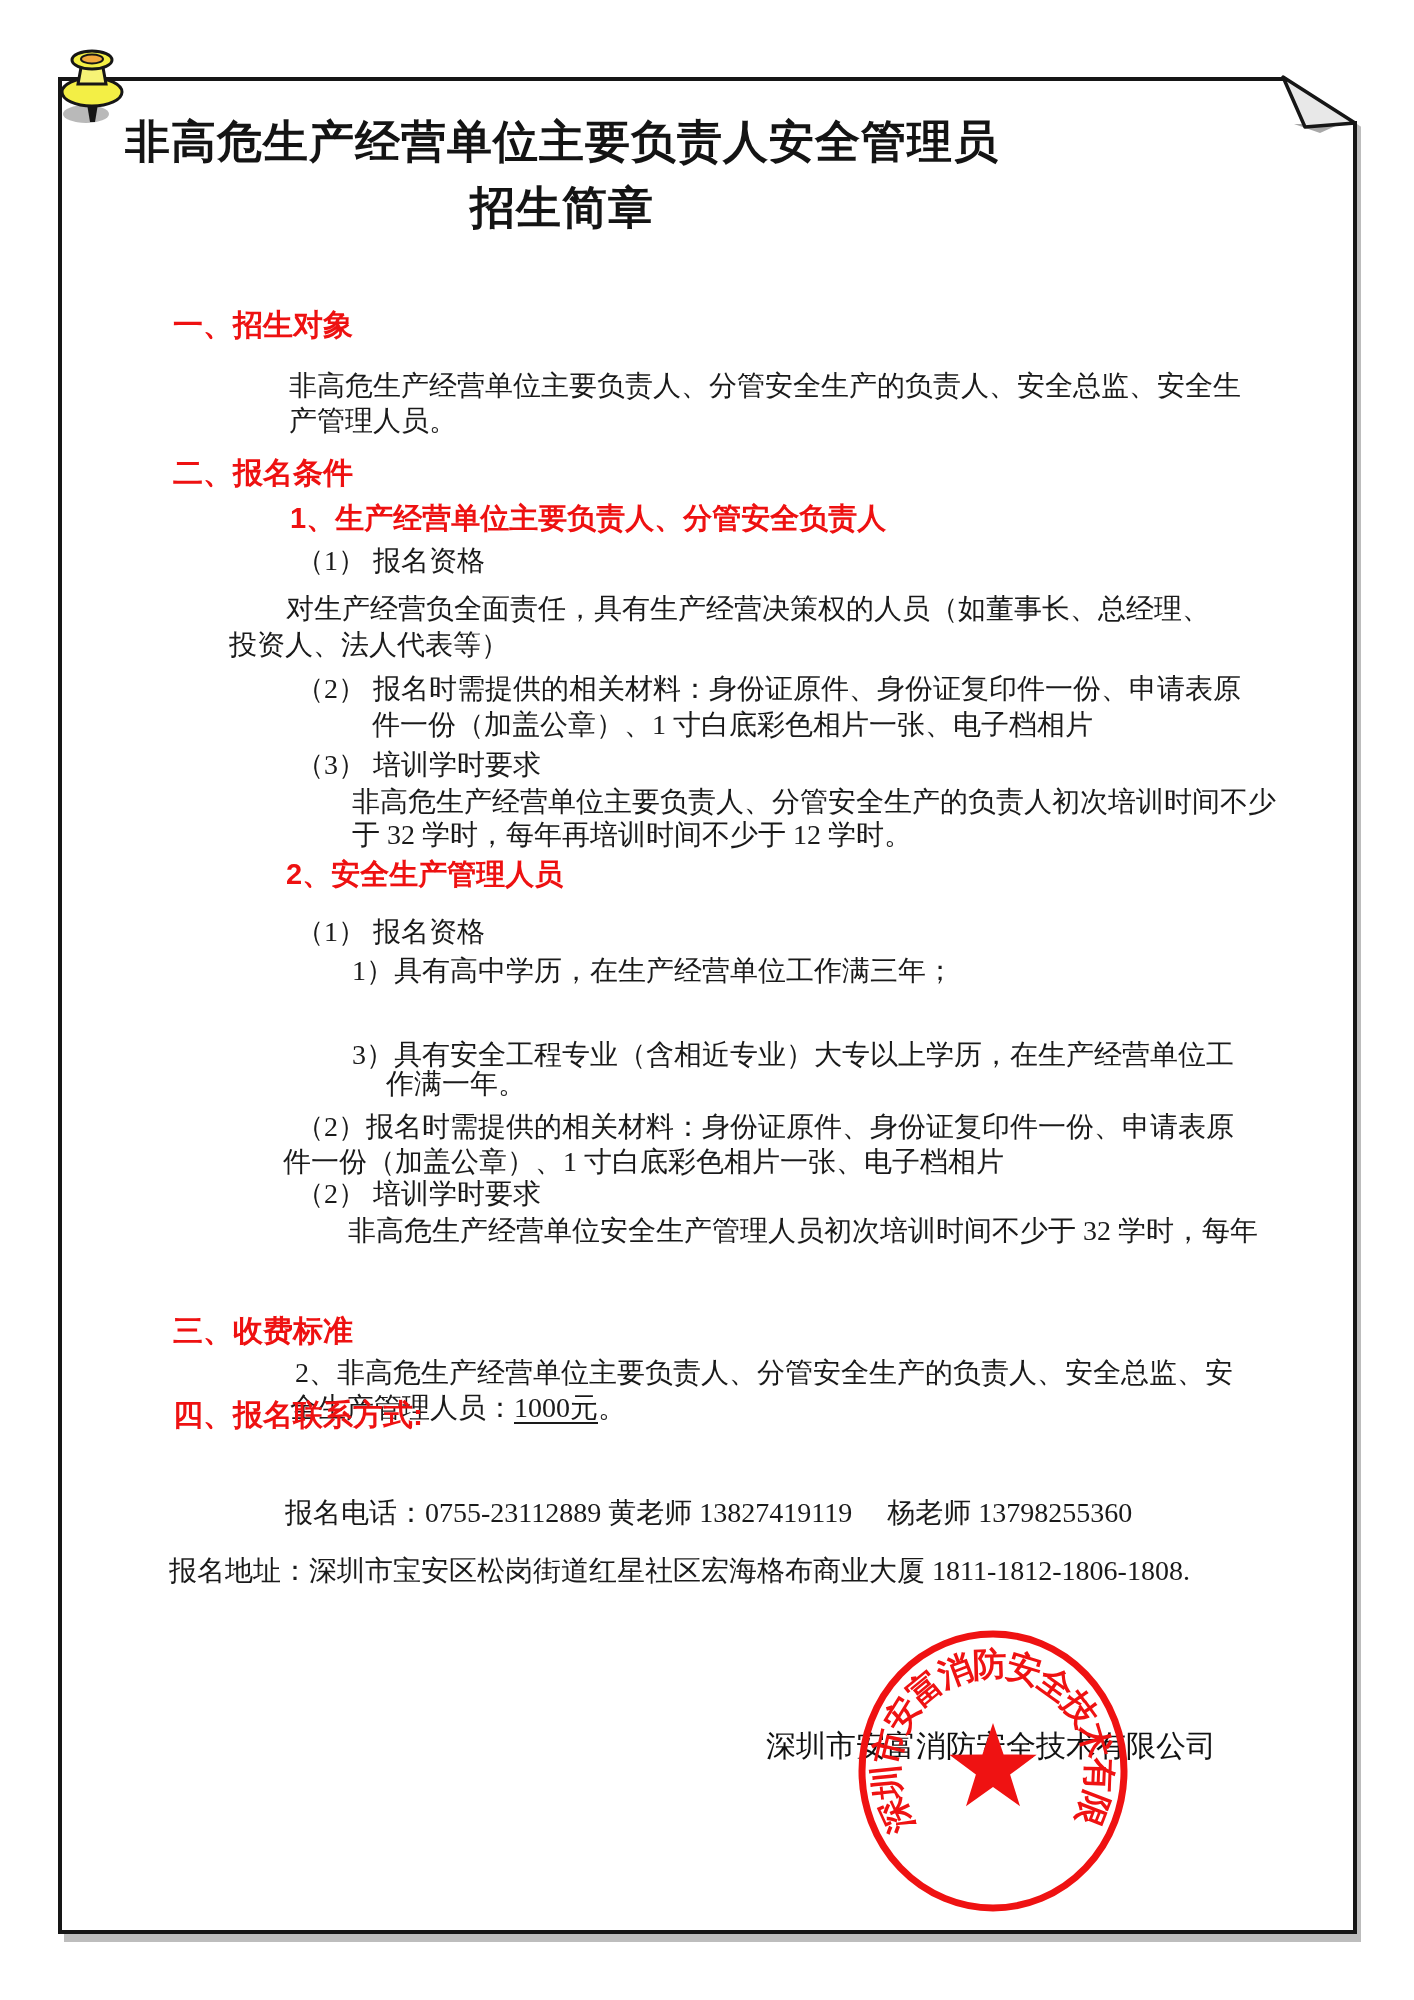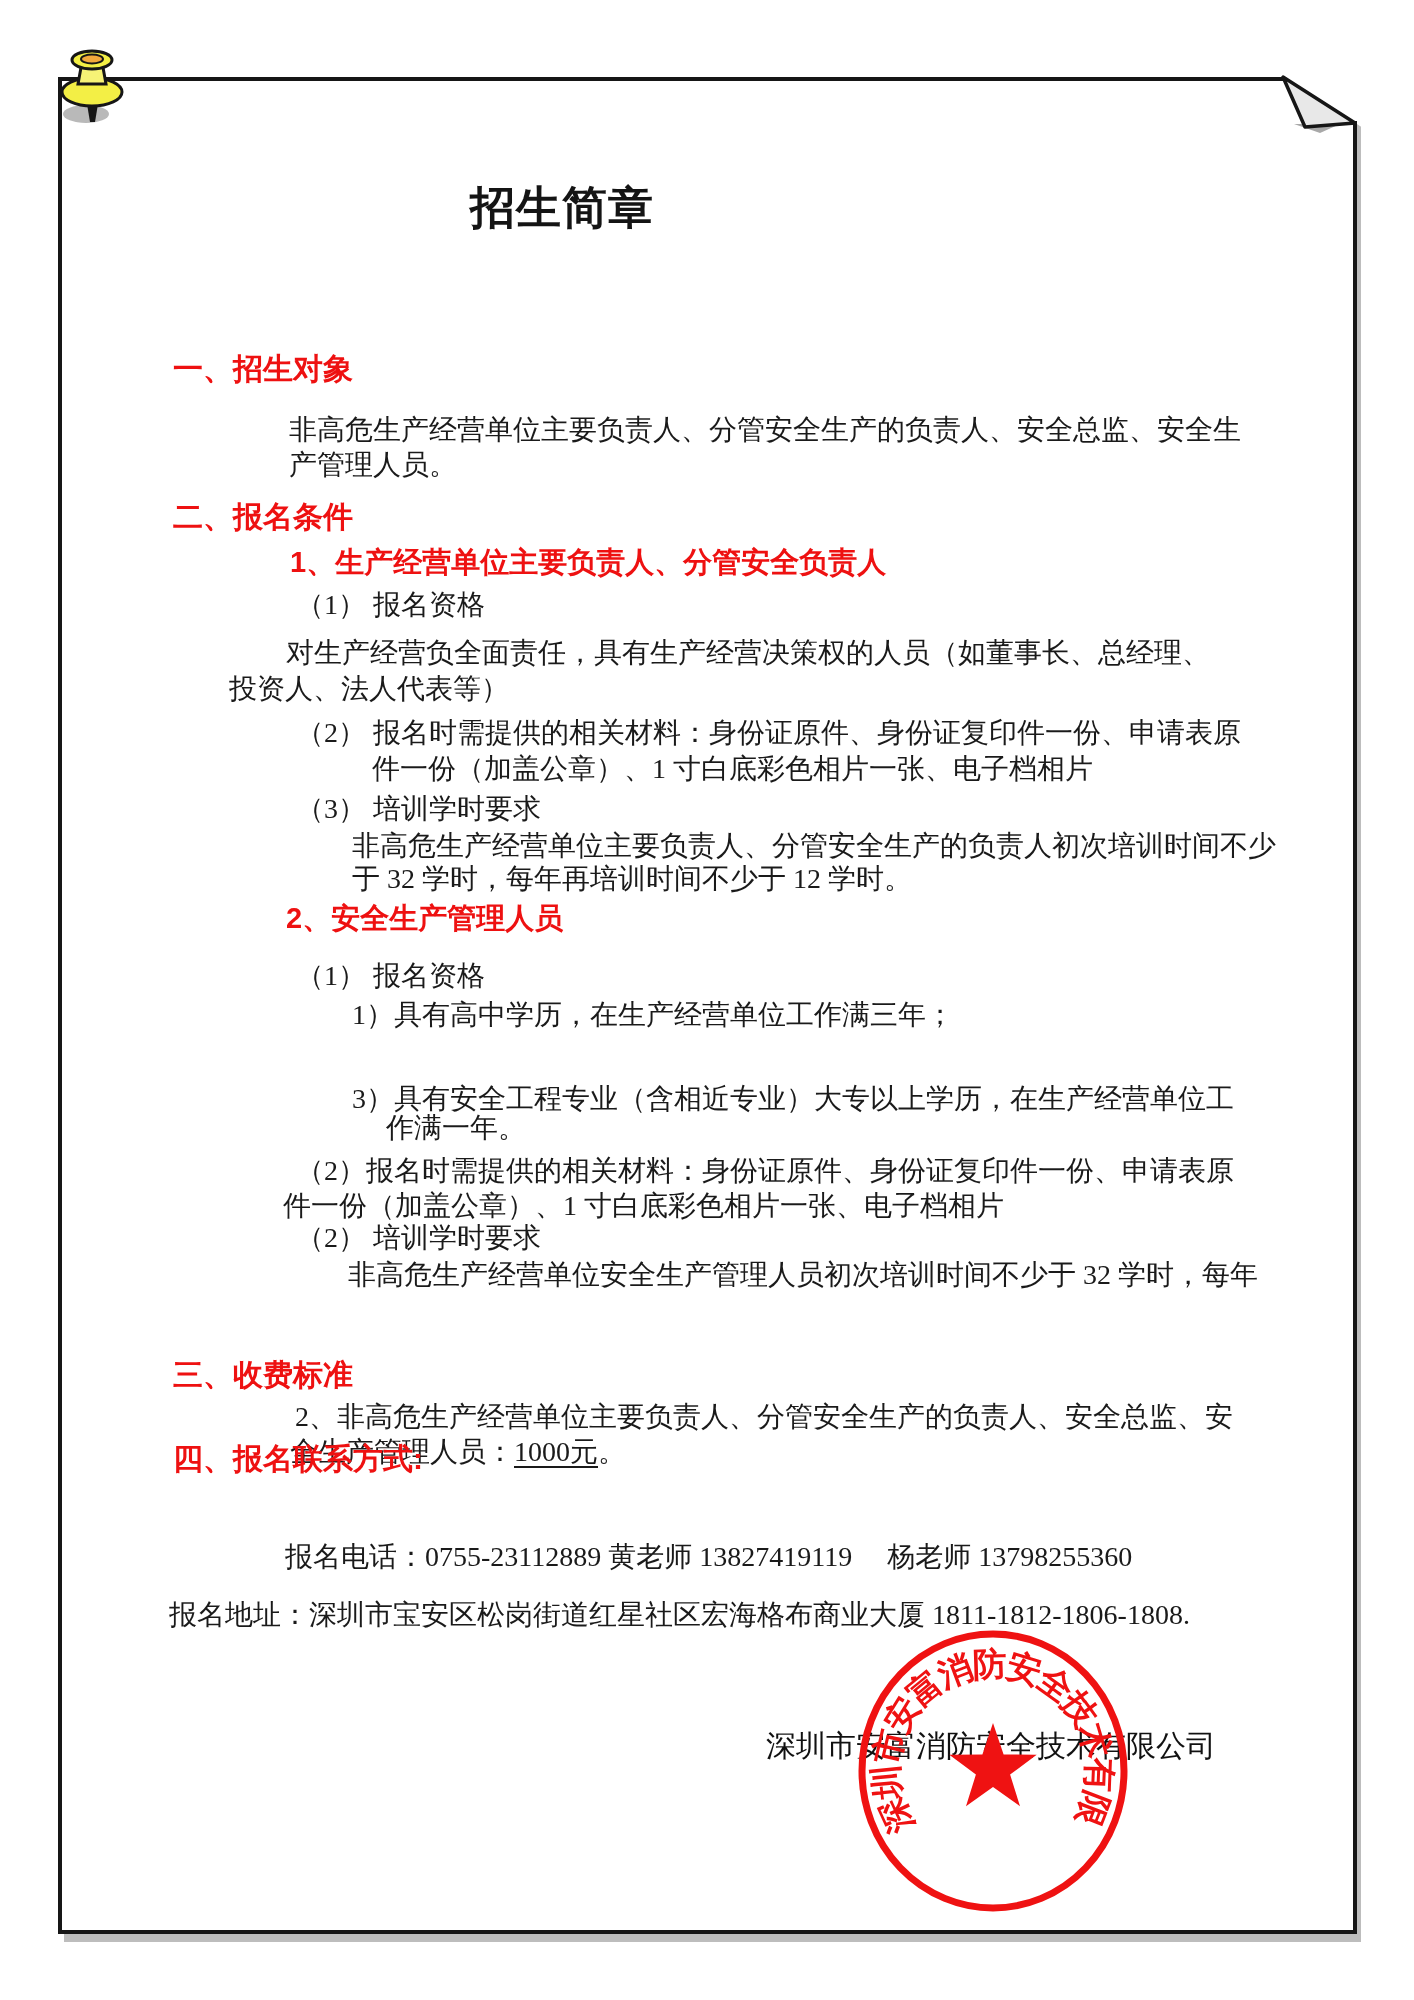--- a/index.html
+++ b/index.html
@@ -1,38 +1,39 @@
 <!DOCTYPE html>
 <html><head>
 <meta charset="utf-8">
 <style>
   html,body{margin:0;padding:0;background:#ffffff;}
   .canvas{position:relative;width:1414px;height:2000px;background:#ffffff;overflow:hidden;
           font-family:"Liberation Serif","DejaVu Serif",serif;}
   .page{position:absolute;left:58px;top:77px;width:1291px;height:1849px;
         background:#ffffff;border:4px solid #161616;
         box-shadow:5px 9px 0 -1px #bdbdbd;}
-  .ln{position:absolute;white-space:pre;font:28px/1.25 "Liberation Serif","DejaVu Serif",serif;color:#1a1a1a;margin-top:44px;}
+  .ln{position:absolute;white-space:pre;font:28px/1.25 "Liberation Serif","DejaVu Serif",serif;color:#1a1a1a;}
   .title-line{position:absolute;left:5px;width:990px;text-align:center;
         font:bold 45px/1.2 "Liberation Serif","DejaVu Serif",serif;color:#141414;letter-spacing:1px;}
   .red-h{font:bold 30px/1.2 "Liberation Sans","DejaVu Sans",sans-serif;color:#ee1111;}
   .red-sub{font:bold 29px/1.2 "Liberation Sans","DejaVu Sans",sans-serif;color:#ee1111;}
   .u-fee{text-decoration:underline;text-decoration-thickness:2px;text-underline-offset:5px;}
   .company{position:absolute;left:704px;top:1647px;white-space:pre;
         font:30px/1.2 "Liberation Serif","DejaVu Serif",serif;color:#111111;}
   .overlay{position:absolute;left:0;top:0;width:1414px;height:2000px;pointer-events:none;}
   .stamp-text{font-family:"Liberation Serif","DejaVu Serif",serif;font-weight:bold;}
 </style>
 </head>
 <body>
 
 <div class="canvas">
 
   <div class="page">
 
+    <div class="title-line" style="top:34px">非高危生产经营单位主要负责人安全管理员</div>
     <div class="title-line" style="top:100px">招生简章</div>
 
     <div class="ln red-h" style="left:111px;top:226px">一、招生对象</div>
     <div class="ln" style="left:227px;top:287px">非高危生产经营单位主要负责人、分管安全生产的负责人、安全总监、安全生</div>
     <div class="ln" style="left:227px;top:322px">产管理人员。</div>
 
     <div class="ln red-h" style="left:111px;top:374px">二、报名条件</div>
     <div class="ln red-sub" style="left:228px;top:420px">1、生产经营单位主要负责人、分管安全负责人</div>
 
     <div class="ln" style="left:234px;top:462px">（1） 报名资格</div>

